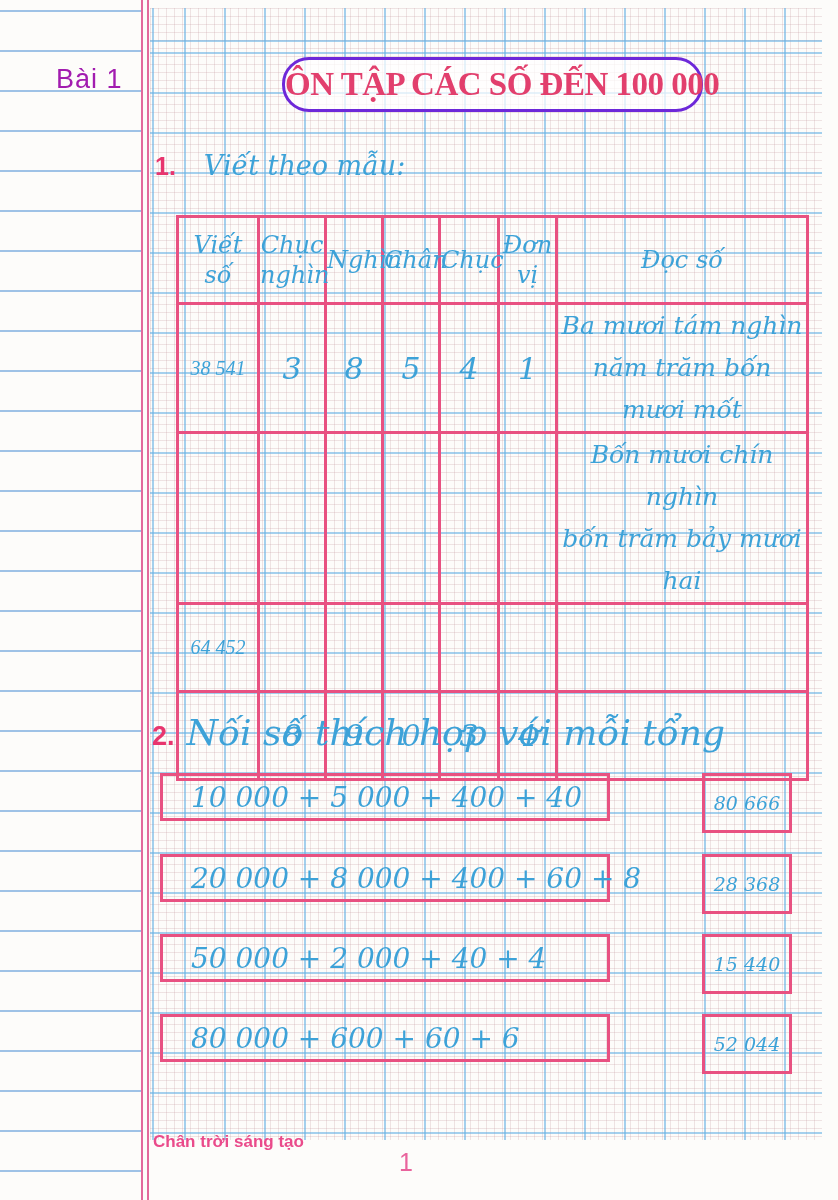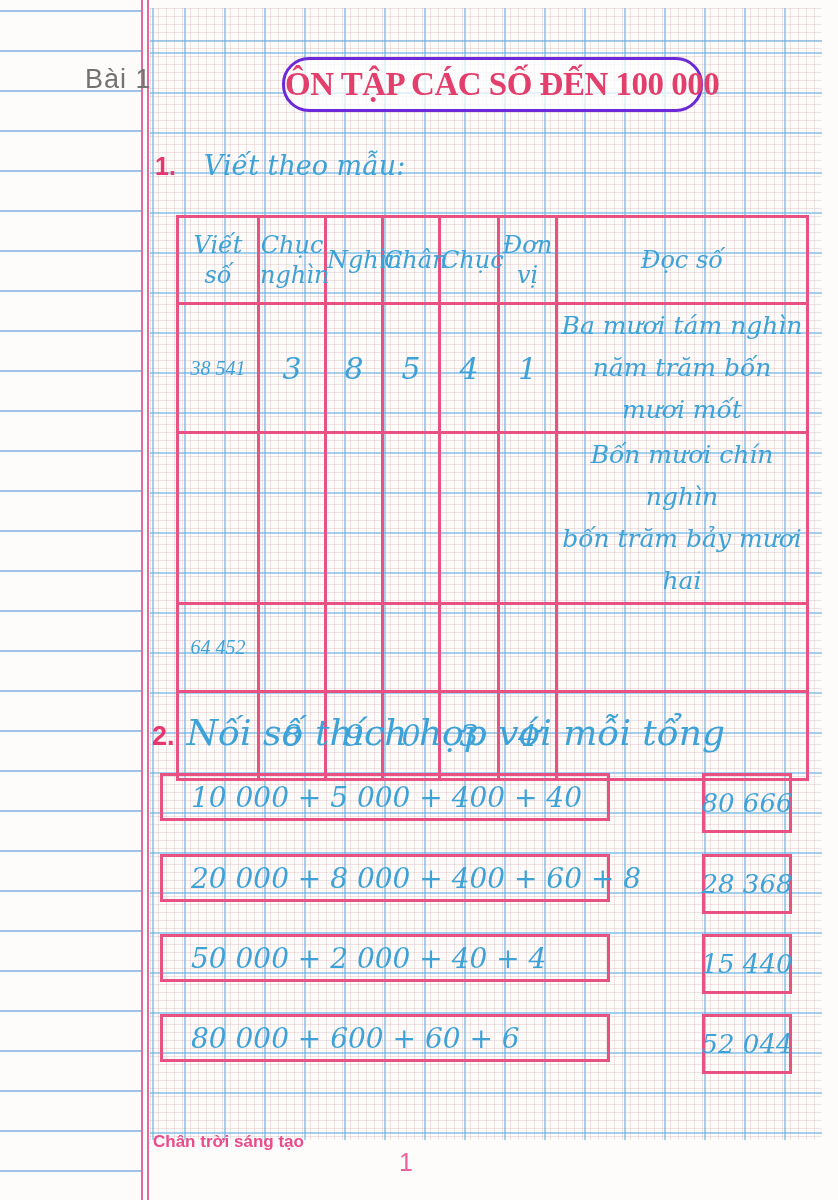--- a/index.html
+++ b/index.html
@@ -28,21 +28,21 @@
       repeating-linear-gradient(180deg,rgba(105,178,228,0.60) 0 2px,transparent 2px 40px),
       repeating-linear-gradient(90deg,rgba(200,160,165,0.28) 0 1px,transparent 1px 8px),
       repeating-linear-gradient(180deg,rgba(200,160,165,0.28) 0 1px,transparent 1px 8px);
     background-position:34px 0,0 44px,0 0,0 0;
   }
   .hw{font-family:"DejaVu Serif",serif;font-style:italic;color:#3da2d8;}
   .pinknum{font-family:"Liberation Sans",sans-serif;font-weight:bold;color:#e8356e;}
 
   .lesson-label{
     position:absolute;left:56px;top:64px;
-    font-size:27px;color:#737373;letter-spacing:1px;margin-left:29px;
+    font-size:27px;color:#a21caf;letter-spacing:1px;
   }
   .title-box{
     position:absolute;left:282px;top:57px;width:421px;height:55px;
     border:3px solid #6d28d9;border-radius:27px;
     background:rgba(255,255,255,0.72);
     display:flex;align-items:center;justify-content:flex-start;box-sizing:border-box;
   }
   .title-box span{
     font-family:"Liberation Serif",serif;font-weight:bold;
     font-size:33px;color:#e23f6d;letter-spacing:-0.5px;white-space:nowrap;
@@ -76,21 +76,21 @@
     position:absolute;left:160px;width:450px;height:48px;
     border:3px solid #e85181;box-sizing:border-box;
     display:flex;align-items:center;padding-left:28px;
   }
   .sum-box span{font-size:28px;white-space:nowrap;}
   .answer-box{
     position:absolute;left:702px;width:90px;height:60px;
     border:3px solid #e85181;box-sizing:border-box;
     display:flex;align-items:center;justify-content:center;
   }
-  .answer-box span{font-size:26px;white-space:nowrap;}
+  .answer-box span{font-size:19px;white-space:nowrap;}
 
   .footer-brand{
     position:absolute;left:153px;top:1132px;
     font-weight:bold;font-size:17px;color:#ea4b8b;
   }
   .page-number{
     position:absolute;left:386px;top:1148px;width:40px;text-align:center;
     font-size:25px;color:#e9639c;
   }
 </style>

